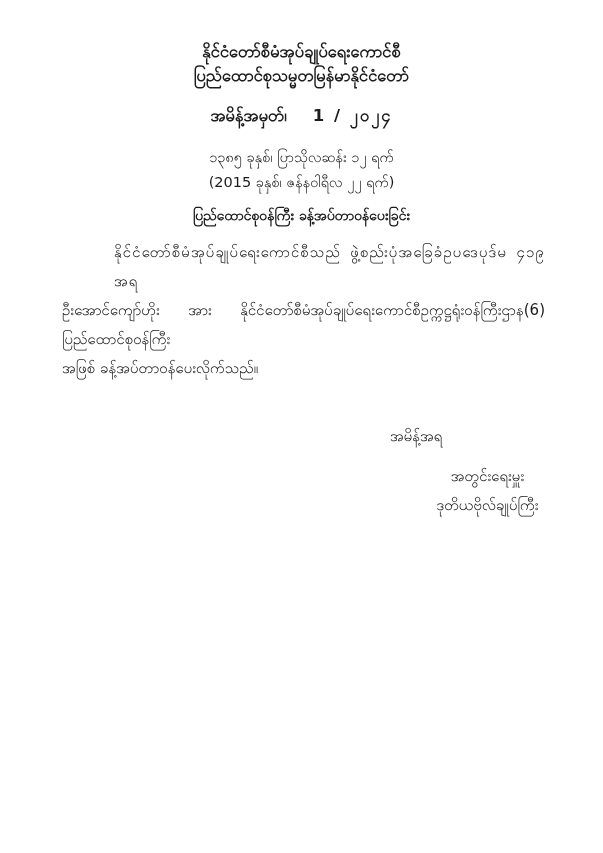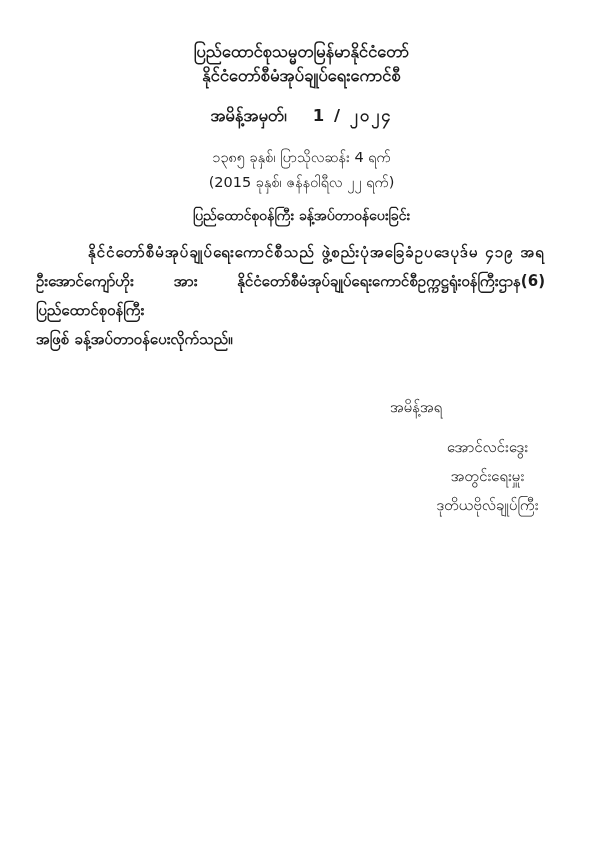--- a/index.html
+++ b/index.html
@@ -33,23 +33,22 @@
   }
   .date-line.first { margin-top: 16px; }
   .subject {
     font-size: 14px;
     font-weight: bold;
     line-height: 28px;
     margin-top: 6px;
   }
   .body-para {
     margin-top: 9px;
-    padding: 0 58px 0 36px;
+    padding: 0 58px 0 62px;
     font-size: 15px;
-    font-weight: bold;
   }
   .body-line {
     line-height: 29px;
     white-space: nowrap;
   }
   .body-line.justified {
     white-space: normal;
     text-align: justify;
     text-align-last: justify;
   }
@@ -71,41 +70,40 @@
     font-size: 15px;
   }
   .sig-col > div { line-height: 29px; }
 </style>
 </head>
 <body>
 
 <div class="page">
 
   <div class="doc-header">
+    <div class="title">နိုင်ငံတော်စီမံအုပ်ချုပ်ရေးကောင်စီ</div>
     <div class="title">ပြည်ထောင်စုသမ္မတမြန်မာနိုင်ငံတော်</div>
-    <div class="title">နိုင်ငံတော်စီမံအုပ်ချုပ်ရေးကောင်စီ</div>
 
     <div class="order-line">
       <span>အမိန့်အမှတ်၊</span><span class="order-no">1 / ၂၀၂၄</span>
     </div>
 
-    <div class="date-line first">၁၃၈၅ ခုနှစ်၊ ပြာသိုလဆန်း 4  ရက်</div>
+    <div class="date-line first">၁၃၈၅ ခုနှစ်၊ ပြာသိုလဆန်း ၁၂  ရက်</div>
     <div class="date-line">(2015 ခုနှစ်၊ ဇန်နဝါရီလ ၂၂  ရက်)</div>
 
     <div class="subject">ပြည်ထောင်စုဝန်ကြီး ခန့်အပ်တာဝန်ပေးခြင်း</div>
   </div>
 
   <div class="body-para">
     <div class="body-line justified indent">နိုင်ငံတော်စီမံအုပ်ချုပ်ရေးကောင်စီသည် ဖွဲ့စည်းပုံအခြေခံဥပဒေပုဒ်မ ၄၁၉ အရ</div>
     <div class="body-line justified">ဦးအောင်ကျော်ဟိုး အား နိုင်ငံတော်စီမံအုပ်ချုပ်ရေးကောင်စီဥက္ကဋ္ဌရုံးဝန်ကြီးဌာန(6) ပြည်ထောင်စုဝန်ကြီး</div>
     <div class="body-line">အဖြစ် ခန့်အပ်တာဝန်ပေးလိုက်သည်။</div>
   </div>
 
   <div class="sig-block">
     <div class="by-order">အမိန့်အရ</div>
     <div class="sig-col">
-      <div>အောင်လင်းဒွေး</div>
       <div>အတွင်းရေးမှူး</div>
       <div>ဒုတိယဗိုလ်ချုပ်ကြီး</div>
     </div>
   </div>
 
 </div>
 
 </body></html>

